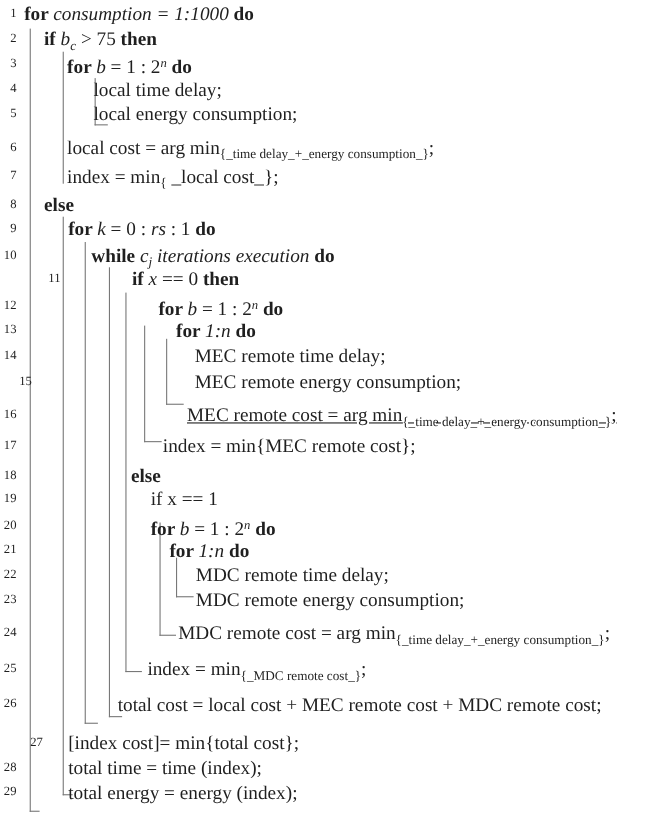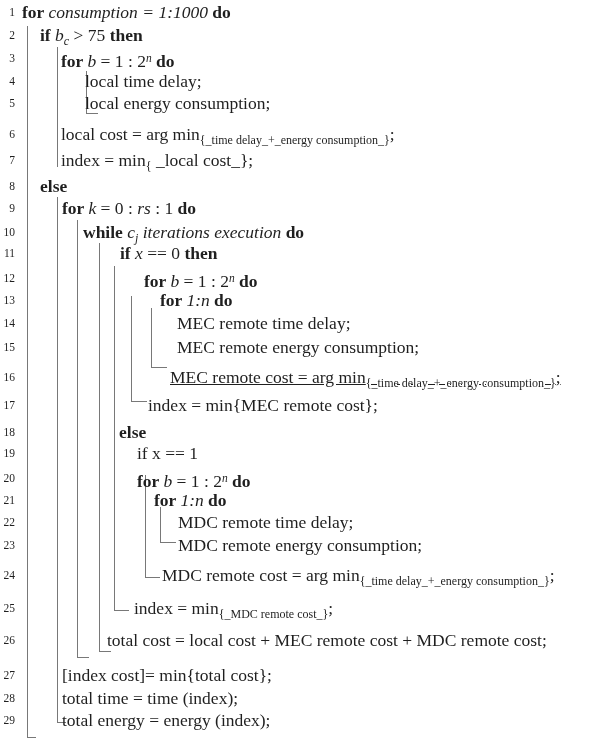--- a/index.html
+++ b/index.html
@@ -91,37 +91,37 @@
     </div>
     <div class="code-line" style="top: 195px;">
       <span class="line-number" style="color: rgb(31, 31, 31);">9</span>
       <span class="code-text" style="left: 62px;"><span class="s-b">for </span><span class="s-i">k</span><span> = 0 : </span><span class="s-i">rs</span><span> : 1 </span><span class="s-b">do</span></span>
     </div>
     <div class="code-line" style="top: 219px;">
       <span class="line-number" style="color: rgb(31, 31, 31);">10</span>
       <span class="code-text" style="left: 83px;"><span class="s-b">while </span><span class="s-i">c</span><span class="s-subi">j</span><span class="s-i"> iterations execution</span><span> </span><span class="s-b">do</span></span>
     </div>
     <div class="code-line" style="top: 240px;">
-      <span class="line-number" style="color: rgb(31, 31, 31);">11</span>
+      <span class="line-number" style="color: rgb(31, 31, 31); margin-left: 40px;">11</span>
       <span class="code-text" style="left: 120px;"><span class="s-b">if </span><span class="s-i">x</span><span> == 0 </span><span class="s-b">then</span></span>
     </div>
     <div class="code-line" style="top: 265px;">
       <span class="line-number" style="color: rgb(31, 31, 31);">12</span>
       <span class="code-text" style="left: 144px;"><span class="s-b">for </span><span class="s-i">b</span><span> = 1 : 2</span><span class="s-supi">n</span><span> </span><span class="s-b">do</span></span>
     </div>
     <div class="code-line" style="top: 287px;">
       <span class="line-number" style="color: rgb(31, 31, 31);">13</span>
       <span class="code-text" style="left: 160px;"><span class="s-b">for </span><span class="s-i">1:n</span><span> </span><span class="s-b">do</span></span>
     </div>
     <div class="code-line" style="top: 310px;">
       <span class="line-number" style="color: rgb(31, 31, 31);">14</span>
       <span class="code-text" style="left: 177px;"><span>MEC remote time delay;</span></span>
     </div>
     <div class="code-line" style="top: 334px;">
-      <span class="line-number" style="color: rgb(31, 31, 31);">15</span>
+      <span class="line-number" style="color: rgb(31, 31, 31); padding-left: 14px;">15</span>
       <span class="code-text" style="left: 177px;"><span>MEC remote energy consumption;</span></span>
     </div>
     <div class="code-line" style="top: 364px;">
       <span class="line-number" style="color: rgb(31, 31, 31);">16</span>
       <span class="code-text" style="left: 170px; text-decoration: underline;"><span>MEC remote cost = arg min</span><span class="s-sub">{_time delay_+_energy consumption_}</span><span>;</span></span>
     </div>
     <div class="code-line" style="top: 392px;">
       <span class="line-number" style="color: rgb(31, 31, 31);">17</span>
       <span class="code-text" style="left: 148px;"><span>index = min{MEC remote cost};</span></span>
     </div>
@@ -155,21 +155,21 @@
     </div>
     <div class="code-line" style="top: 595px;">
       <span class="line-number" style="color: rgb(31, 31, 31);">25</span>
       <span class="code-text" style="left: 134px;"><span>index = min</span><span class="s-sub">{_MDC remote cost_}</span><span>;</span></span>
     </div>
     <div class="code-line" style="top: 627px;">
       <span class="line-number" style="color: rgb(31, 31, 31);">26</span>
       <span class="code-text" style="left: 107px;"><span>total cost = local cost + MEC remote cost + MDC remote cost;</span></span>
     </div>
     <div class="code-line" style="top: 662px;">
-      <span class="line-number" style="color: rgb(31, 31, 31);">27</span>
+      <span class="line-number" style="color: rgb(31, 31, 31); padding-left: 24px;">27</span>
       <span class="code-text" style="left: 62px;"><span>[index cost]= min{total cost};</span></span>
     </div>
     <div class="code-line" style="top: 685px;">
       <span class="line-number" style="color: rgb(31, 31, 31);">28</span>
       <span class="code-text" style="left: 62px;"><span>total time = time (index);</span></span>
     </div>
     <div class="code-line" style="top: 707px;">
       <span class="line-number" style="color: rgb(31, 31, 31);">29</span>
       <span class="code-text" style="left: 62px;"><span>total energy = energy (index);</span></span>
     </div>

